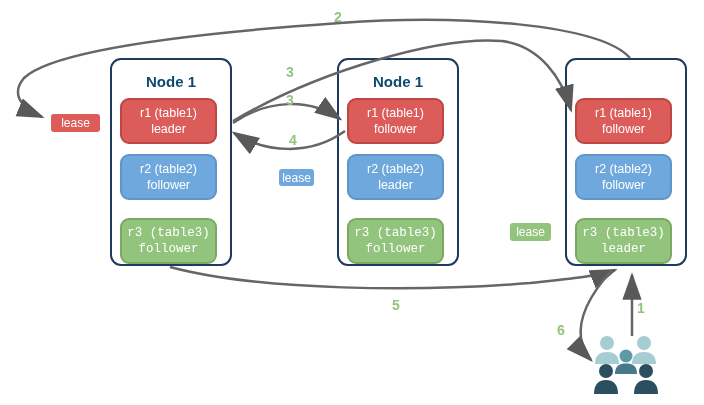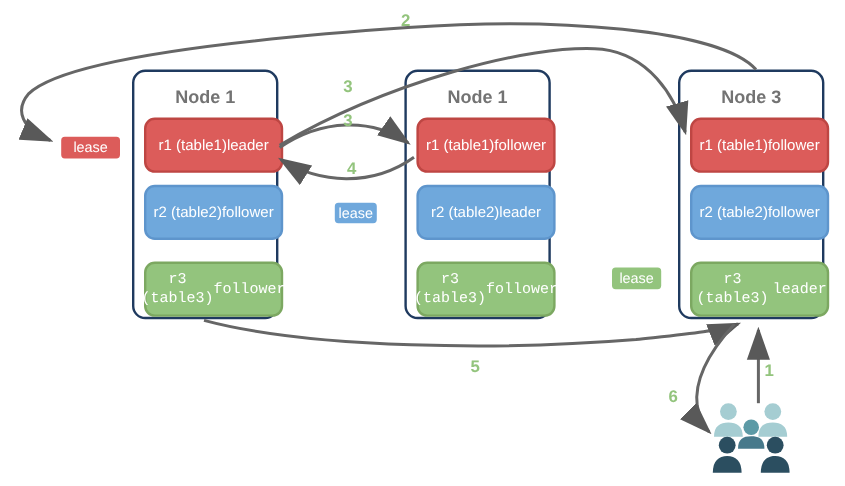--- a/index.html
+++ b/index.html
@@ -9,26 +9,26 @@
   }
   .node{
     position:absolute;top:58px;width:122px;height:208px;background:#fff;
     border:2px solid #1F3A5F;border-radius:11px;box-sizing:border-box;z-index:1;
   }
   .node--1{left:110px;}
   .node--2{left:337px;}
   .node--3{left:565px;}
   .node-title{
     position:absolute;top:13px;left:0;width:100%;text-align:center;
-    font-weight:bold;font-size:15px;color:#737373;
+    font-weight:bold;font-size:15px;color:#0c4a6e;
   }
   .replica{
-    position:absolute;left:8px;width:116px;height:46px;border-radius:9px;
+    position:absolute;left:8px;width:97px;height:46px;border-radius:9px;
     border:2px solid;box-sizing:border-box;color:#fff;font-size:12.5px;
-    display:flex;align-items:center;justify-content:center;
+    display:flex;flex-direction:column;align-items:center;justify-content:center;
     line-height:1.32;text-align:center;
   }
   .replica--1{top:38px;}
   .replica--2{top:94px;}
   .replica--3{top:158px;font-family:Liberation Mono, monospace;}
   .c-red{background:#DC5C5A;border-color:#BE4643;}
   .c-blue{background:#6FA8DC;border-color:#5E95CC;text-align:right;}
   .c-green{background:#93C47D;border-color:#7CA861;}
   .lease{
     position:absolute;color:#fff;font-size:12px;border-radius:5px;
@@ -93,21 +93,20 @@
       <span>r2 (table2)</span>
       <span>leader</span>
     </div>
     <div class="replica replica--3 c-green">
       <span>r3 (table3)</span>
       <span>follower</span>
     </div>
   </div>
 
   <div class="node node--3">
-    <div class="node-title">Node 3</div>
     <div class="replica replica--1 c-red">
       <span>r1 (table1)</span>
       <span>follower</span>
     </div>
     <div class="replica replica--2 c-blue">
       <span>r2 (table2)</span>
       <span>follower</span>
     </div>
     <div class="replica replica--3 c-green">
       <span>r3 (table3)</span>

